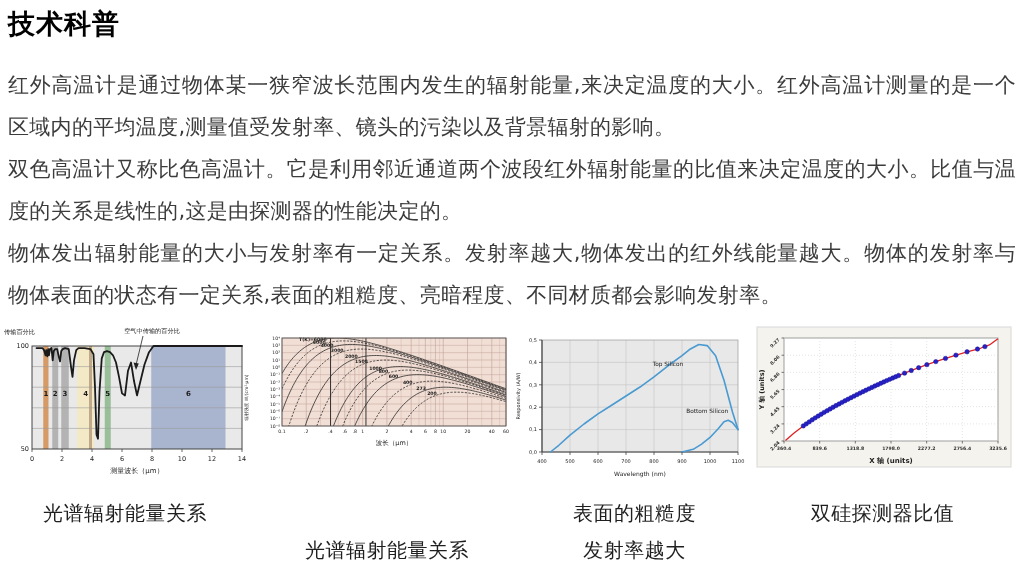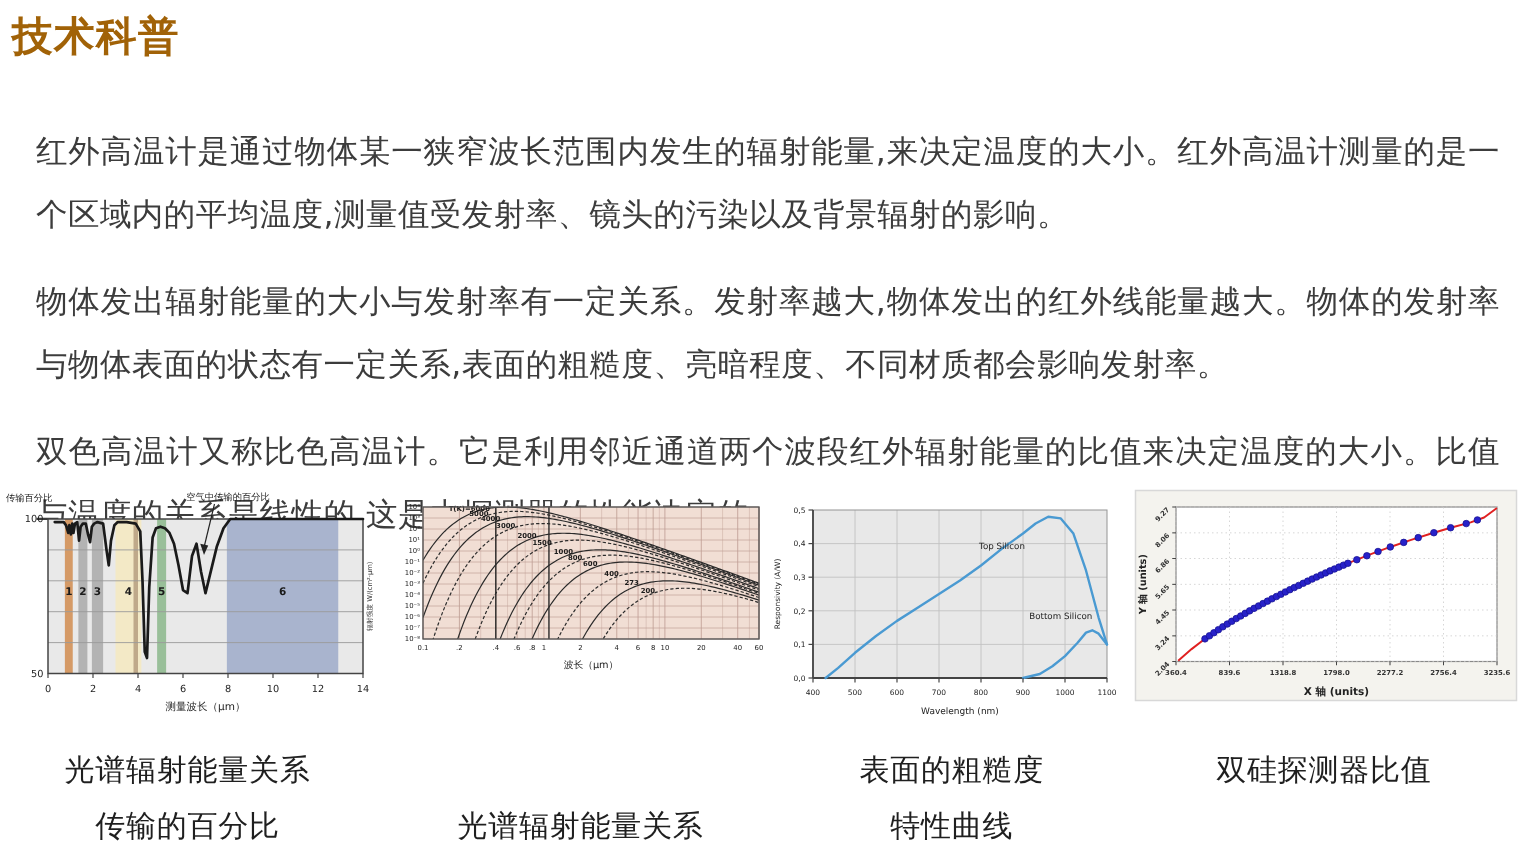--- a/index.html
+++ b/index.html
@@ -2,44 +2,44 @@
 <html><head>
 <meta charset="utf-8">
 <style>
   html,body{margin:0;padding:0;}
   body{
     width:1024px;height:564px;overflow:hidden;background:#ffffff;
     font-family:"DejaVu Sans","Liberation Sans",sans-serif;position:relative;
   }
   .title{
     position:absolute;left:8px;top:6px;margin:0;
-    font-size:27px;font-weight:bold;color:#a16207;letter-spacing:1px;
+    font-size:27px;font-weight:bold;color:#000000;letter-spacing:1px;
   }
   .paragraphs{
     position:absolute;left:8px;top:64px;width:1008px;
     font-size:21px;line-height:42px;color:#3c3c3c;letter-spacing:0.3px;
     text-align:justify;
   }
-  .paragraphs p{margin:16px;}
+  .paragraphs p{margin:0;}
   .fig{position:absolute;}
   .fig svg{display:block;}
   .caption{
     position:absolute;top:495px;text-align:center;
     font-size:20px;line-height:37px;color:#1f1f1f;letter-spacing:0.5px;
   }
 </style>
 </head>
 <body>
 
 <h1 class="title">技术科普</h1>
 
 <div class="paragraphs">
   <p>红外高温计是通过物体某一狭窄波长范围内发生的辐射能量,来决定温度的大小。红外高温计测量的是一个区域内的平均温度,测量值受发射率、镜头的污染以及背景辐射的影响。</p>
+  <p>双色高温计又称比色高温计。它是利用邻近通道两个波段红外辐射能量的比值来决定温度的大小。比值与温度的关系是线性的,这是由探测器的性能决定的。</p>
   <p>物体发出辐射能量的大小与发射率有一定关系。发射率越大,物体发出的红外线能量越大。物体的发射率与物体表面的状态有一定关系,表面的粗糙度、亮暗程度、不同材质都会影响发射率。</p>
-  <p>双色高温计又称比色高温计。它是利用邻近通道两个波段红外辐射能量的比值来决定温度的大小。比值与温度的关系是线性的,这是由探测器的性能决定的。</p>
 </div>
 
 <div class="fig" style="left:2px;top:322px">
   <svg id="chart1" width="250" height="168" viewBox="0 0 250 168">
       <rect x="30" y="24" width="210" height="103" fill="#e9e9e9"></rect>
       <rect x="41.25" y="24" width="5.25" height="103" fill="#d59a66"></rect>
       <rect x="50.25" y="24" width="6" height="103" fill="#b3b3b3"></rect>
       <rect x="59.25" y="24" width="7.5" height="103" fill="#b3b3b3"></rect>
       <rect x="75" y="24" width="17.25" height="103" fill="#f3e9c6"></rect>
       <rect x="87" y="24" width="3" height="103" fill="#bfa98a"></rect>
@@ -330,25 +330,24 @@
       <text x="24" y="31.23789764868602" font-size="4.6" font-weight="bold" text-anchor="end" fill="#333" transform="rotate(-45 24 31.23789764868602)">8.06</text>
       <line x1="25.5" y1="12" x2="28" y2="12" stroke="#444" stroke-width="0.7"></line>
       <text x="24" y="14" font-size="4.6" font-weight="bold" text-anchor="end" fill="#333" transform="rotate(-45 24 14)">9.27</text>
       <text x="135" y="137" font-size="7" font-weight="bold" text-anchor="middle" fill="#222">X 轴 (units)</text>
       <text x="8" y="63.5" font-size="6.5" font-weight="bold" text-anchor="middle" fill="#222" transform="rotate(-90 8 63.5)">Y 轴 (units)</text>
     </svg>
 </div>
 
 <div class="caption" style="left:5px;width:240px">
   <span>光谱辐射能量关系</span><br>
-  <span>传输的百分比</span>
 </div>
 <div class="caption" style="left:262px;width:250px">
   <br>
   <span>光谱辐射能量关系</span>
 </div>
 <div class="caption" style="left:512px;width:245px">
   <span>表面的粗糙度</span><br>
-  <span>特性曲线</span>
+  <span>发射率越大</span>
 </div>
 <div class="caption" style="left:760px;width:245px">
   <span>双硅探测器比值</span><br>
 </div>
 
 </body></html>

